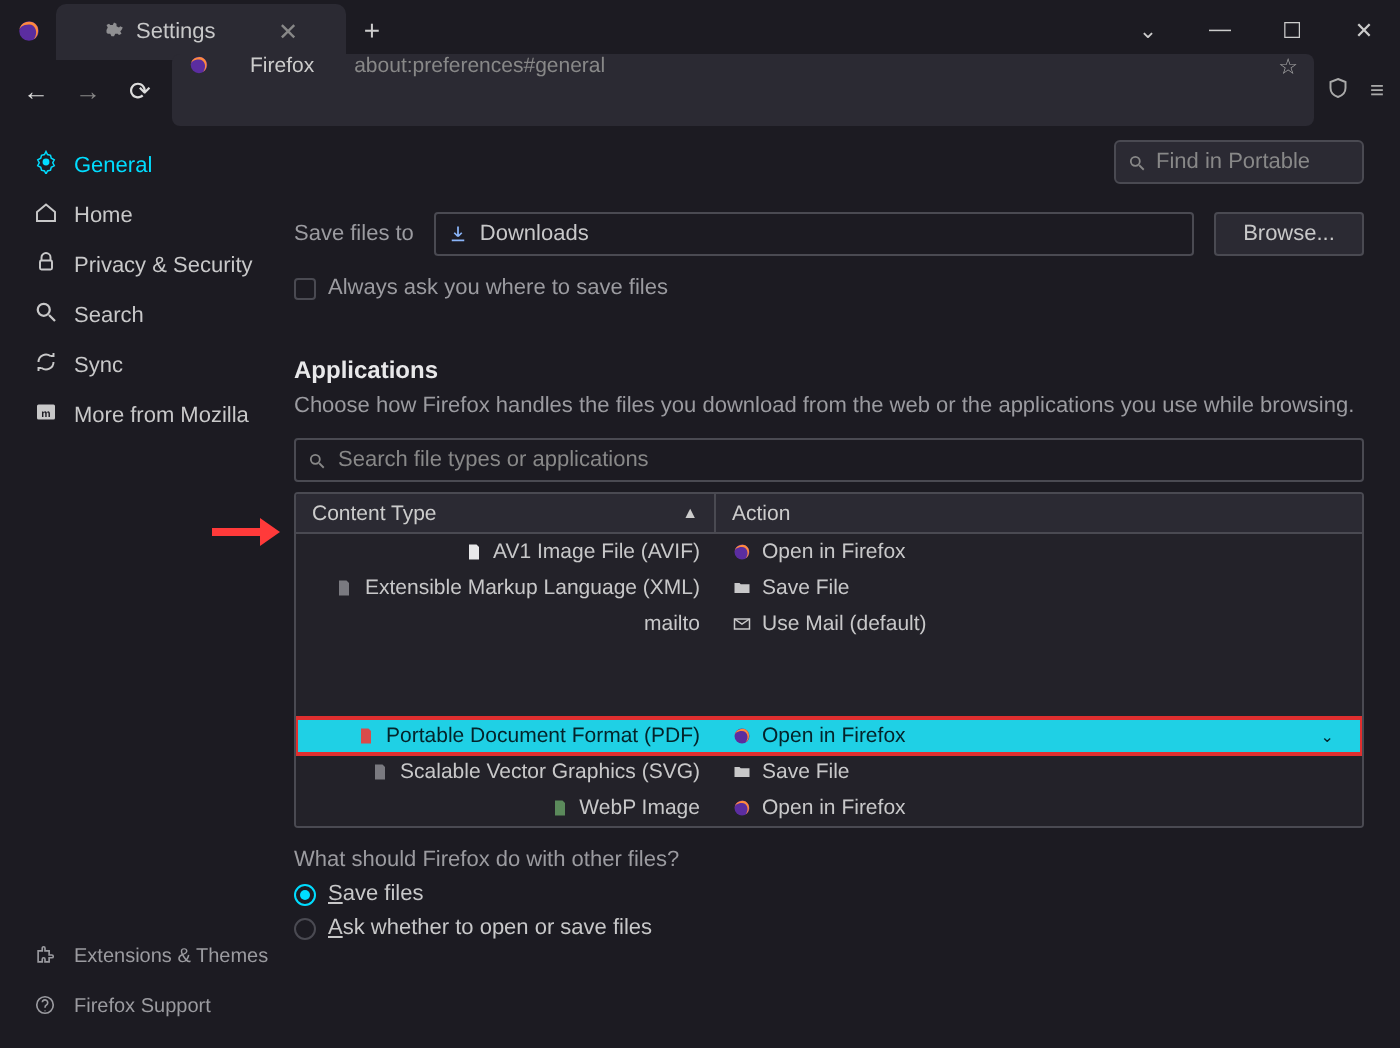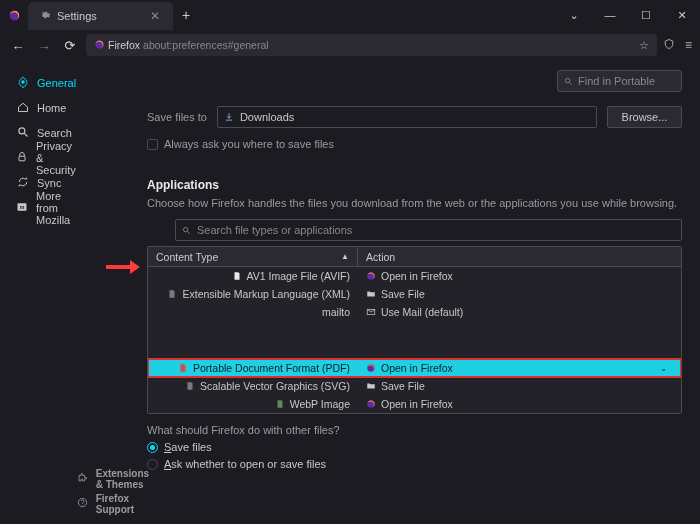--- a/index.html
+++ b/index.html
@@ -12,58 +12,58 @@
     --input-bg:#2b2a33;
     --row-highlight:#1fd0e5;
     --highlight-border:#e02f2f;
   }
   *{box-sizing:border-box;font-family:-apple-system,BlinkMacSystemFont,"Segoe UI",sans-serif;}
   body{margin:0;background:#000;display:flex;justify-content:center;}
   .window{width:700px;height:524px;background:var(--bg);display:flex;flex-direction:column;position:relative;overflow:hidden;}
   
   .titlebar{height:30px;display:flex;align-items:center;background:#1c1b22;}
   .titlebar .fx-app{width:28px;display:flex;justify-content:center;color:#ff8a3c;font-size:12px;}
-  .tab{display:flex;align-items:center;gap:6px;background:var(--panel);height:28px;margin-top:2px;padding:0 13px;border-radius:5px 5px 0 0;color:var(--text);font-size:11px;min-width:145px;}
+  .tab{display:flex;align-items:center;gap:6px;background:var(--panel);height:28px;margin-top:2px;padding:0 24px;border-radius:5px 5px 0 0;color:var(--text);font-size:11px;min-width:145px;}
   .tab .gear{font-size:10px;color:#bbb;}
   .tab .close{margin-left:auto;font-size:12px;color:#888;}
   .newtab{width:26px;display:flex;justify-content:center;color:#ccc;font-size:14px;}
   .win-ctrl{margin-left:auto;display:flex;}
   .win-ctrl span{width:36px;text-align:center;color:#ccc;font-size:11px;}
   
   .urlbar{height:30px;background:var(--bg);display:flex;align-items:center;padding:0 8px;gap:6px;}
   .nav-btn{width:20px;text-align:center;color:#888;font-size:13px;}
   .nav-btn.on{color:#ddd;}
-  .urlfield{flex:1;height:22px;background:var(--panel);border-radius:4px;display:flex;align-items:center;padding:0 8px;gap:3px;font-size:10.5px;min-width:0;}
+  .urlfield{flex:1;height:36px;background:var(--panel);border-radius:4px;display:flex;align-items:flex-start;padding:0 8px;gap:20px;font-size:10.5px;min-width:0;}
   .urlfield .fx{color:#ff8a3c;font-size:10px;}
   .urlfield .lbl{color:#ccc;}
   .urlfield .addr{color:#888;}
   .urlfield .spacer{flex:1;}
   .urlfield .star{color:#aaa;font-size:11px;}
   .right-icons{display:flex;gap:10px;color:#aaa;font-size:12px;}
   
   .content{flex:1;display:flex;min-height:0;}
-  .sidebar{width:137px;padding:10px 0 8px 16px;display:flex;flex-direction:row;font-size:11px;}
+  .sidebar{width:137px;padding:10px 0 8px 16px;display:flex;flex-direction:column;font-size:11px;}
   .side-item{display:flex;align-items:center;gap:8px;height:25px;color:var(--text);cursor:pointer;}
   .side-item.active{color:var(--accent);}
   .side-item .si-icon{width:13px;text-align:center;font-size:11px;}
-  .side-bottom{margin-top:auto;font-weight:bold;}
+  .side-bottom{margin-top:auto;}
   .main{flex:1;padding:10px 18px 10px 10px;overflow:hidden;font-size:11px;color:var(--text);min-width:0;}
   .find-row{display:flex;justify-content:flex-end;}
   .find-box{width:125px;height:22px;border:1px solid var(--border);border-radius:3px;background:var(--input-bg);display:flex;align-items:center;padding:0 6px;gap:5px;color:#888;}
   .find-box svg{width:9px;height:9px;}
   .save-row{display:flex;align-items:center;gap:10px;margin-top:14px;}
   .save-row .lbl{white-space:nowrap;color:var(--text-dim);}
   .dl-field{flex:1;height:22px;border:1px solid var(--border);border-radius:2px;display:flex;align-items:center;gap:6px;padding:0 6px;color:var(--text);}
   .dl-field svg{width:10px;height:10px;}
   .browse-btn{width:75px;height:22px;border:1px solid var(--border);border-radius:2px;background:var(--input-bg);display:flex;align-items:center;justify-content:center;}
   .check-row{display:flex;align-items:center;gap:6px;margin-top:10px;color:var(--text-dim);}
   .check-row .box{width:11px;height:11px;border:1px solid var(--border);border-radius:2px;}
   .section-title{font-weight:600;font-size:12px;margin-top:28px;color:#e8e8ea;}
   .section-sub{color:var(--text-dim);margin-top:4px;line-height:1.4;}
-  .search-apps{height:22px;border:1px solid var(--border);border-radius:2px;display:flex;align-items:center;padding:0 6px;gap:6px;color:#888;margin-top:8px;margin-left:28px;}
+  .search-apps{height:22px;border:1px solid var(--border);border-radius:2px;display:flex;align-items:center;padding:0 6px;gap:6px;color:#888;margin-top:8px;}
   .search-apps svg{width:9px;height:9px;}
   .table{margin-top:5px;border:1px solid var(--border);border-radius:2px;overflow:hidden;}
   .thead{display:flex;height:20px;background:var(--input-bg);border-bottom:1px solid var(--border);font-size:10.5px;}
   .th{display:flex;align-items:center;padding:0 8px;color:#ccc;}
   .th.ct{width:210px;border-right:1px solid var(--border);justify-content:space-between;}
   .th.ac{flex:1;}
   .tbody{height:146px;background:#232229;}
   .tr{display:flex;height:18px;font-size:10.5px;align-items:center;position:relative;}
   .td{display:flex;align-items:center;gap:5px;padding:0 8px;overflow:hidden;white-space:nowrap;}
   .td.ct{width:210px;justify-content:flex-end;}
@@ -147,32 +147,32 @@
               </svg></span>
             <span>General</span>
           </div>
           <div class="side-item">
             <span class="si-icon"><svg viewBox="0 0 16 16" width="12" height="12" fill="none" stroke="currentColor" stroke-width="1.3">
                 <path d="M2 8l6-5 6 5v6H2z"></path>
               </svg></span>
             <span>Home</span>
           </div>
           <div class="side-item">
+            <span class="si-icon"><svg viewBox="0 0 16 16" width="12" height="12" fill="none" stroke="currentColor" stroke-width="1.3">
+                <rect x="4" y="7" width="8" height="6" rx="1"></rect>
+                <path d="M5 7V5a3 3 0 016 0v2"></path>
+              </svg></span>
+            <span>Privacy &amp; Security</span>
+          </div>
+          <div class="side-item">
             <span class="si-icon"><svg viewBox="0 0 16 16" width="12" height="12" fill="none" stroke="currentColor" stroke-width="1.5">
                 <circle cx="6.5" cy="6.5" r="4"></circle>
                 <line x1="10" y1="10" x2="14" y2="14"></line>
               </svg></span>
             <span>Search</span>
-          </div>
-          <div class="side-item">
-            <span class="si-icon"><svg viewBox="0 0 16 16" width="12" height="12" fill="none" stroke="currentColor" stroke-width="1.3">
-                <rect x="4" y="7" width="8" height="6" rx="1"></rect>
-                <path d="M5 7V5a3 3 0 016 0v2"></path>
-              </svg></span>
-            <span>Privacy &amp; Security</span>
           </div>
           <div class="side-item">
             <span class="si-icon"><svg viewBox="0 0 16 16" width="12" height="12" fill="none" stroke="currentColor" stroke-width="1.3">
                 <path d="M3 8a5 5 0 018-4M13 8a5 5 0 01-8 4M11 4h2V2M5 12H3v2"></path>
               </svg></span>
             <span>Sync</span>
           </div>
           <div class="side-item">
             <span class="si-icon"><svg viewBox="0 0 16 16" width="12" height="12" fill="currentColor">
                 <rect x="2" y="3" width="12" height="10" rx="1"></rect>

